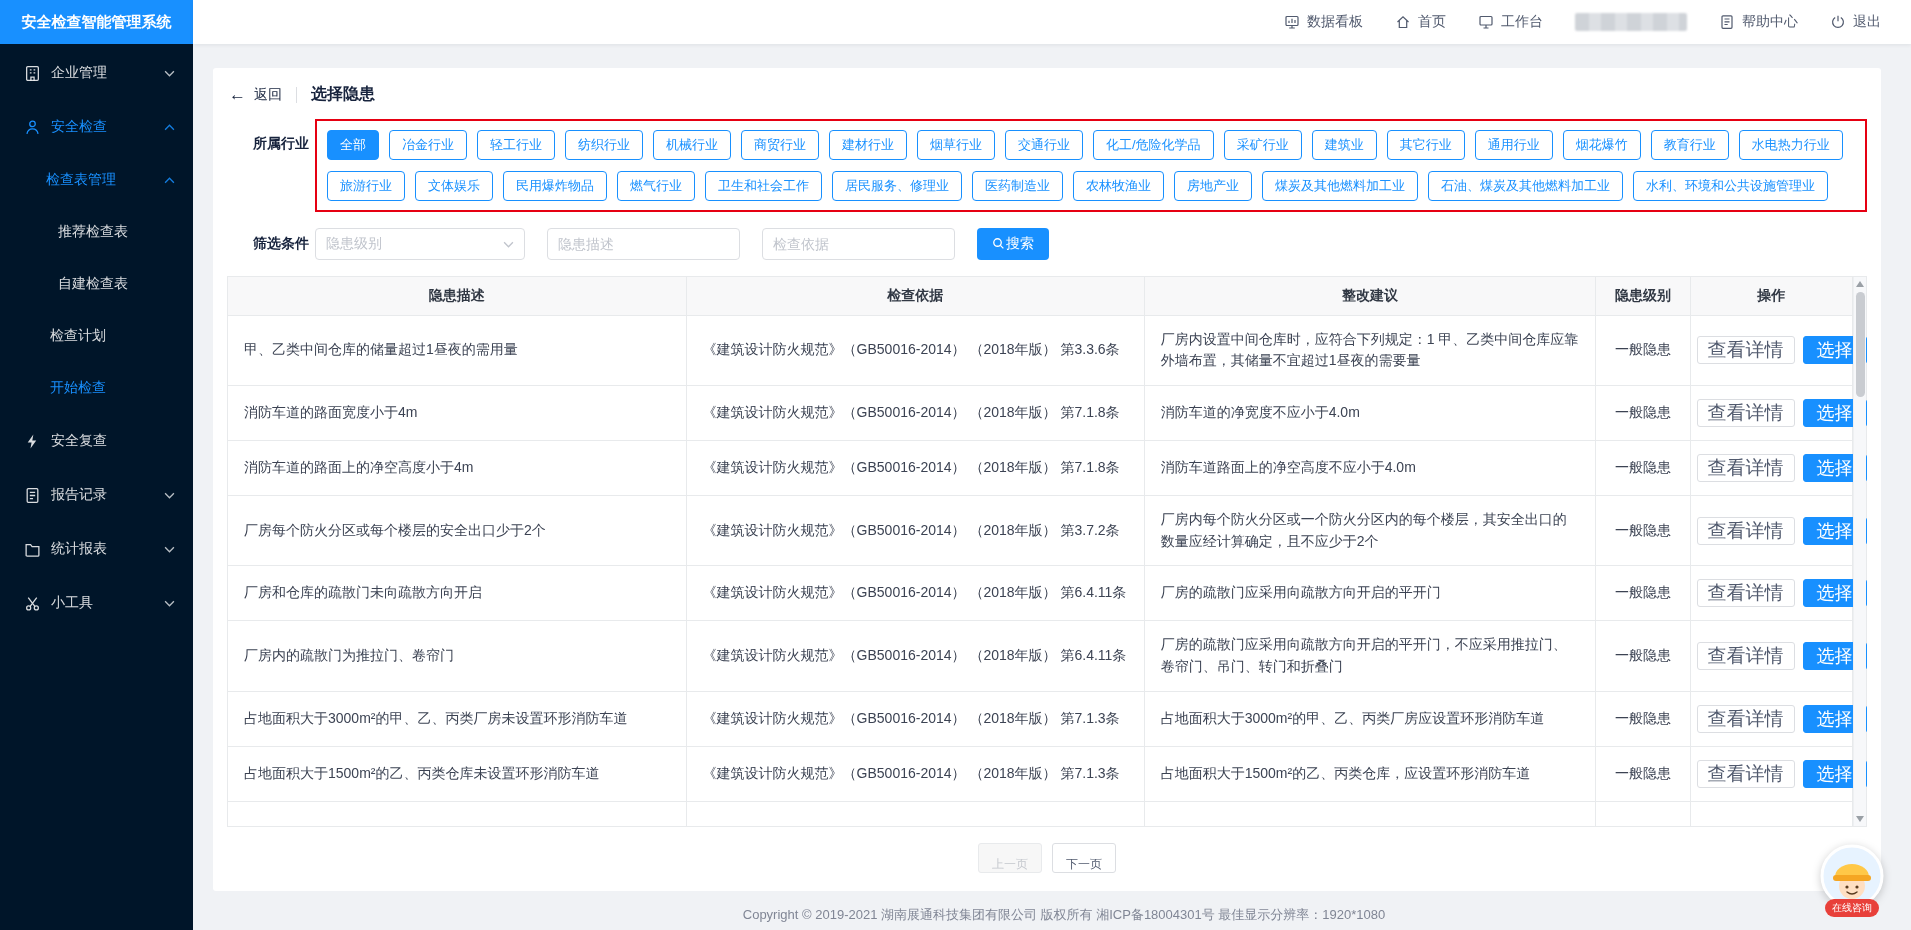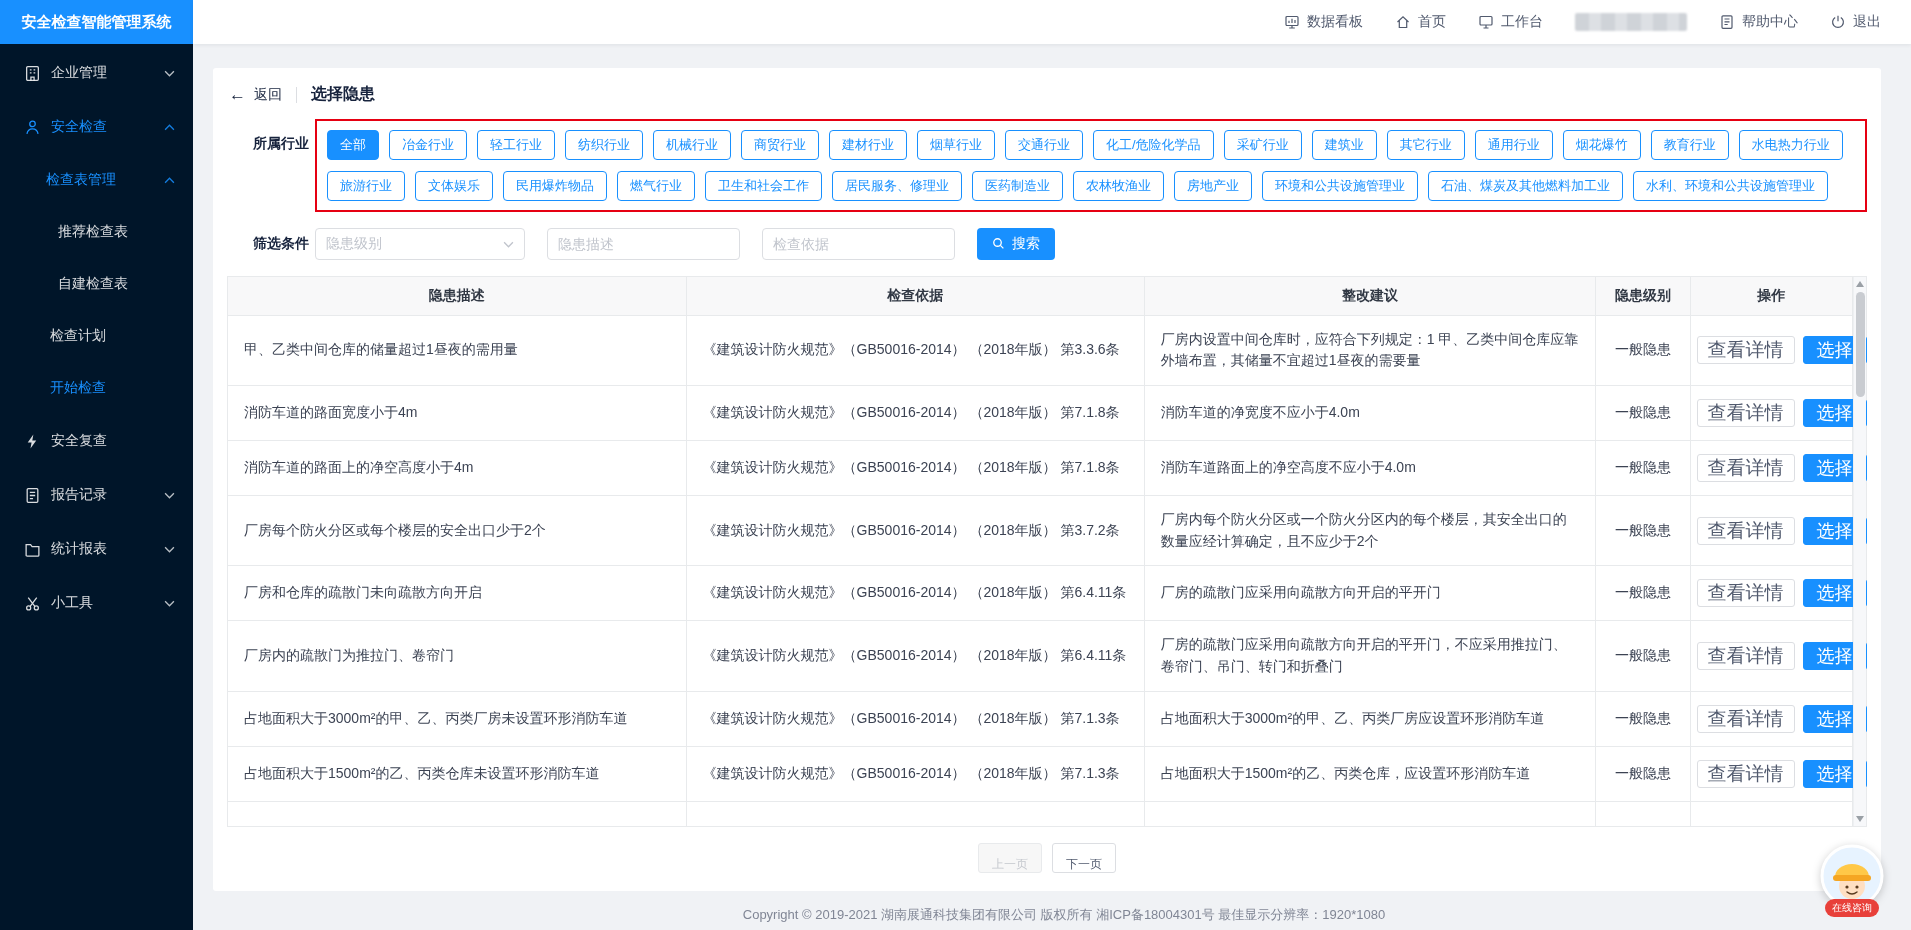--- a/index.html
+++ b/index.html
@@ -54,21 +54,21 @@
 
   .filter-sec{align-items:center;margin-top:16px;}
   .controls{display:flex;align-items:center;gap:22px;}
   .select{width:210px;height:32px;border:1px solid #dcdee2;border-radius:4px;background:#fff;
     display:flex;align-items:center;justify-content:space-between;padding:0 10px;color:#c0c4cc;cursor:pointer;}
   .sel-chev{width:11px;height:7px;color:#c0c4cc;}
   .txt-input{width:193px;height:32px;border:1px solid #dcdee2;border-radius:4px;padding:0 10px;
     font-size:14px;font-family:inherit;color:#3c4353;outline:none;background:#fff;}
   .txt-input::placeholder{color:#c0c4cc;}
   .search-btn{height:32px;padding:0 15px;background:var(--accent,#1890ff);color:#fff;border:none;border-radius:4px;
-    display:flex;align-items:center;gap:6px;font-size:14px;cursor:pointer;font-family:inherit;}
+    display:flex;align-items:center;font-size:14px;cursor:pointer;font-family:inherit;}
   .search-icon{width:14px;height:14px;}
 
   
   .table-wrap{margin-top:16px;border:1px solid #e8eaec;position:relative;padding-right:13px;background:#fff;}
   table{width:100%;border-collapse:collapse;table-layout:fixed;}
   th{background:#f8f8f9;height:38px;font-size:14px;font-weight:bold;color:#313844;text-align:center;
     border-bottom:1px solid #e8eaec;border-right:1px solid #e8eaec;}
   td{padding:13px 16px;border-bottom:1px solid #e8eaec;border-right:1px solid #e8eaec;
     font-size:14px;line-height:1.55;color:#3c4353;vertical-align:middle;}
   td.c-level{text-align:center;padding:13px 4px;}
@@ -274,21 +274,21 @@
               <div class="ind-line">
                 <button class="ind-btn">旅游行业</button>
                 <button class="ind-btn">文体娱乐</button>
                 <button class="ind-btn">民用爆炸物品</button>
                 <button class="ind-btn">燃气行业</button>
                 <button class="ind-btn">卫生和社会工作</button>
                 <button class="ind-btn">居民服务、修理业</button>
                 <button class="ind-btn">医药制造业</button>
                 <button class="ind-btn">农林牧渔业</button>
                 <button class="ind-btn">房地产业</button>
-                <button class="ind-btn">环境和公共设施管理业</button>
+                <button class="ind-btn">煤炭及其他燃料加工业</button>
                 <button class="ind-btn">石油、煤炭及其他燃料加工业</button>
                 <button class="ind-btn">水利、环境和公共设施管理业</button>
               </div>
             </div>
         </div>
 
         <div class="sec filter-sec">
           <div class="f-label mid">筛选条件</div>
           <div class="controls">
             <div class="select">

